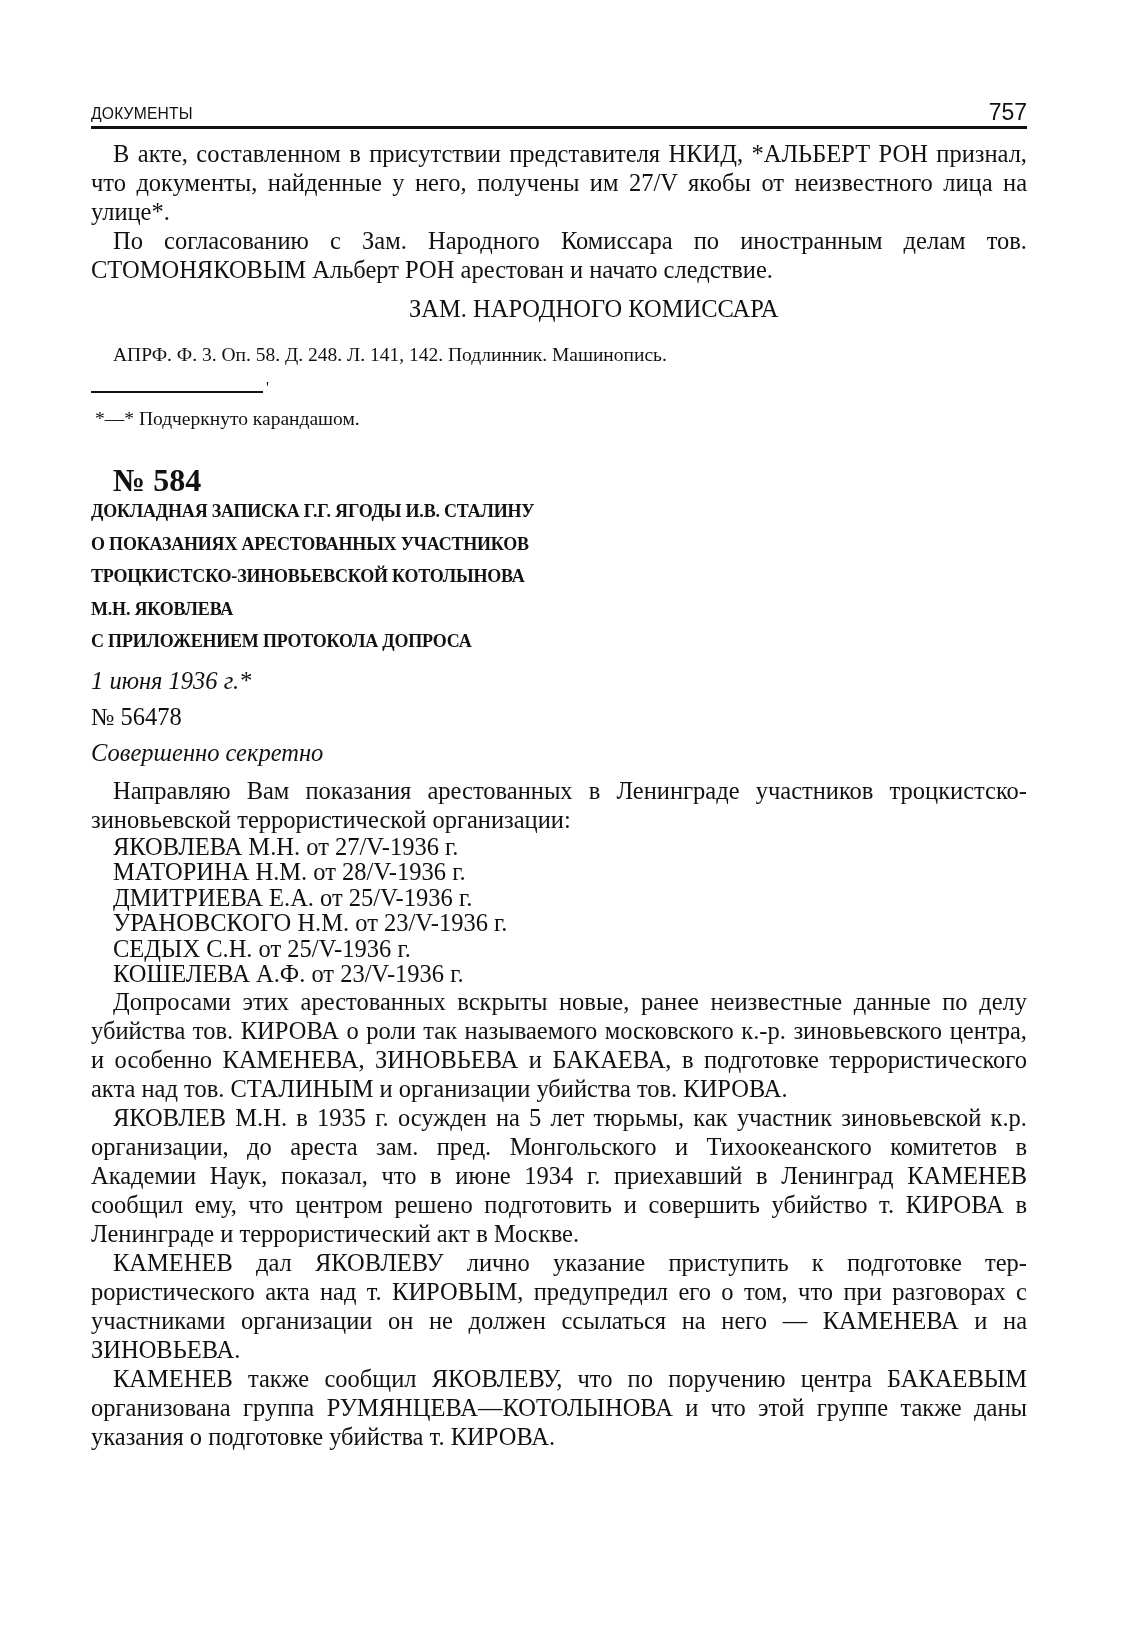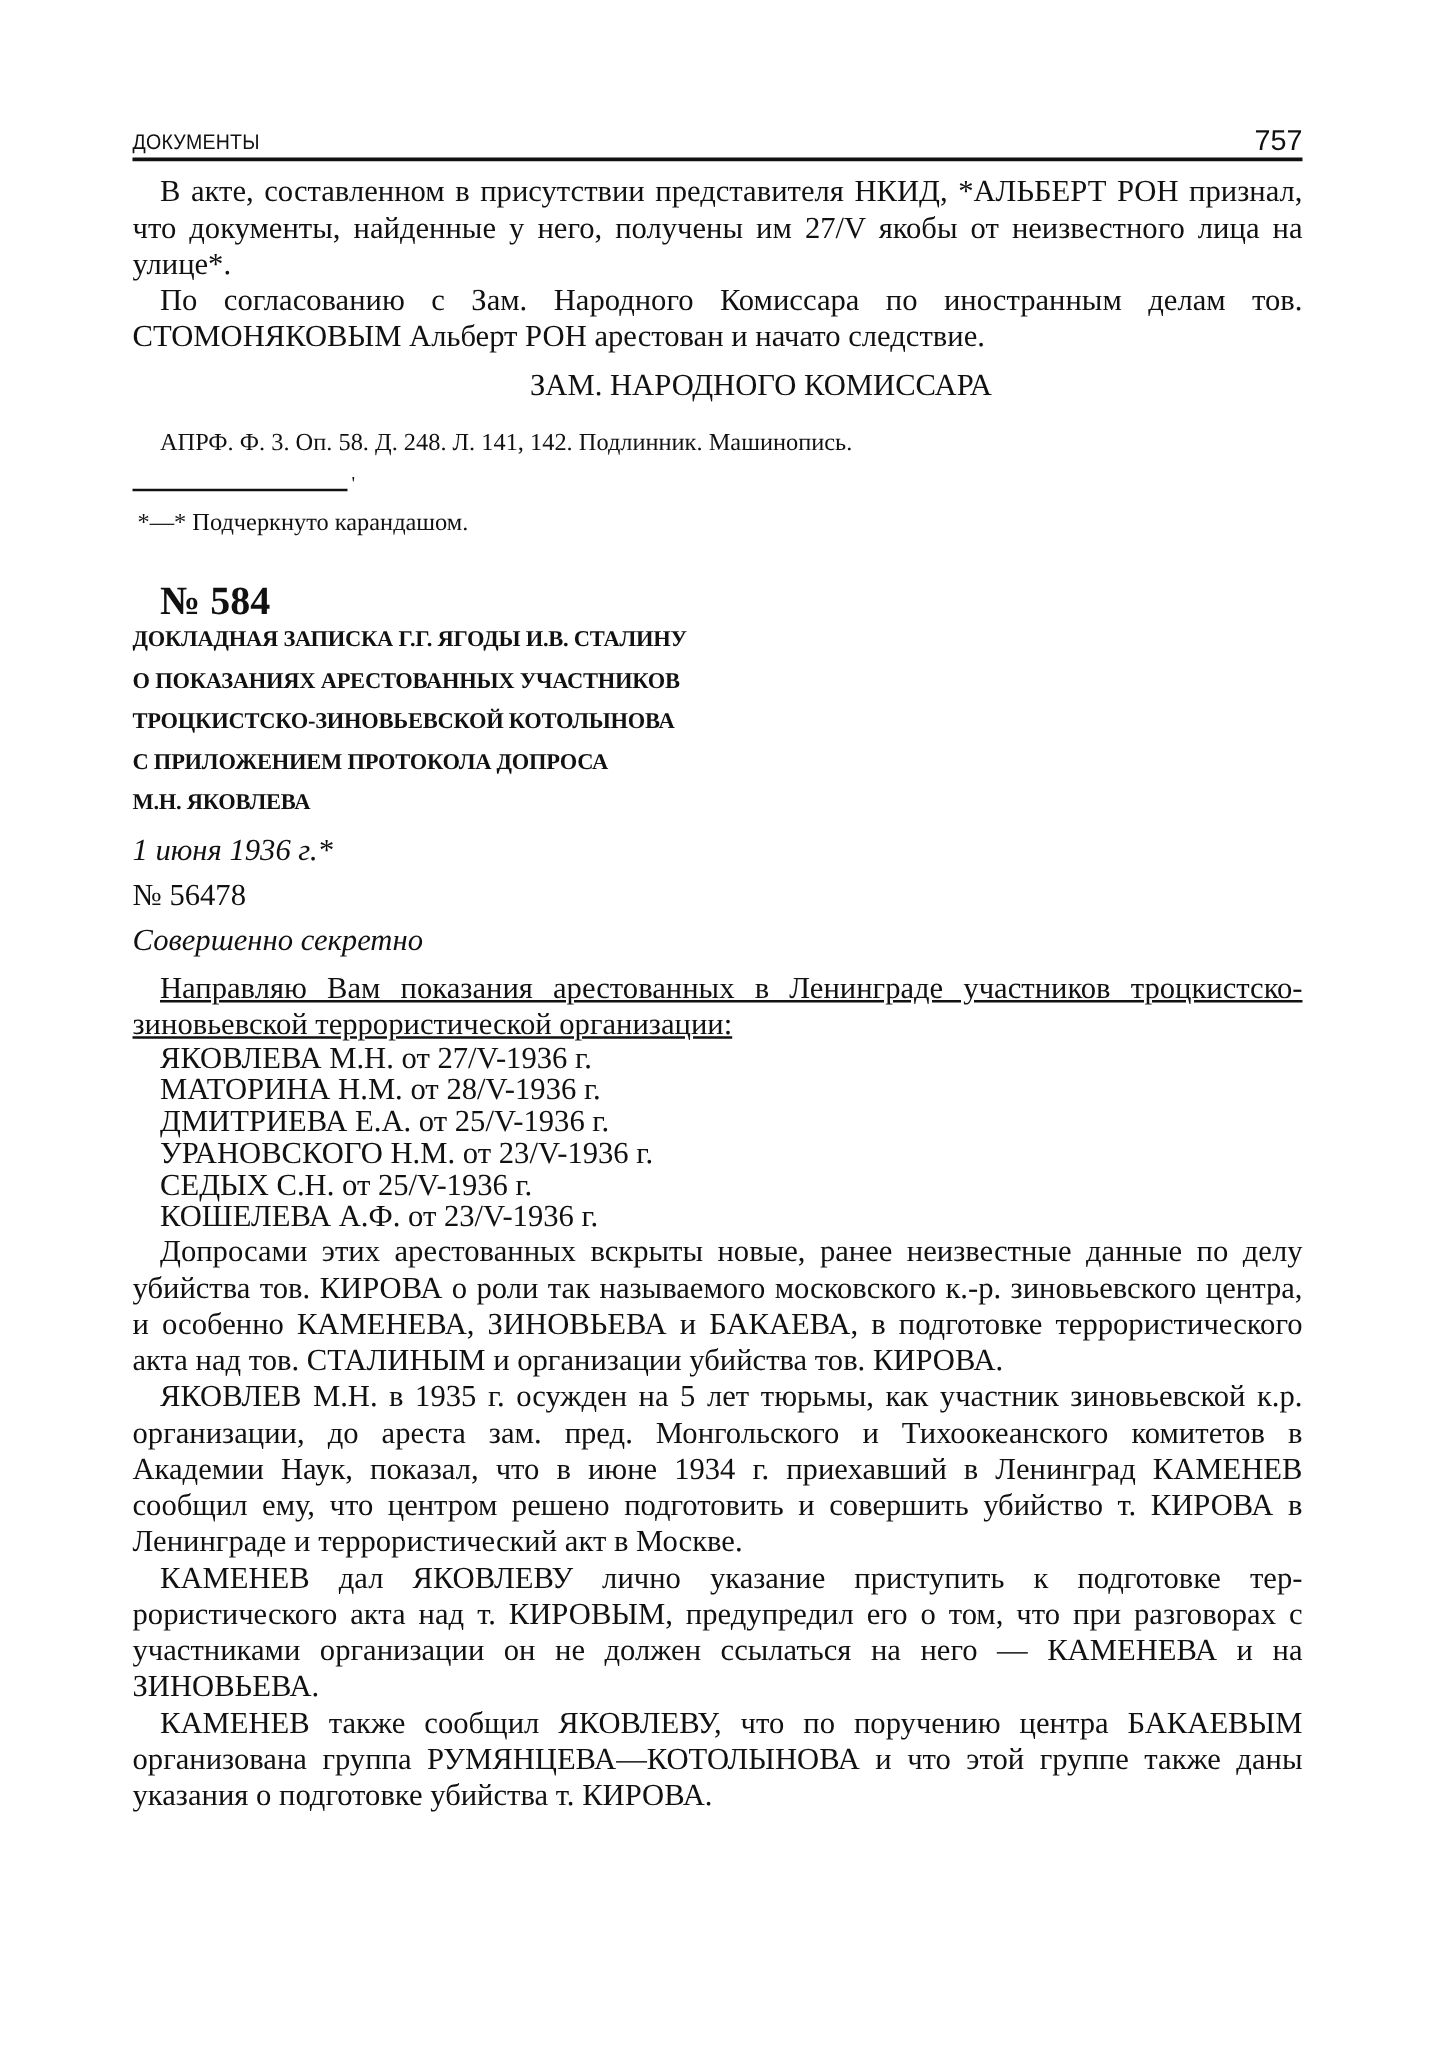--- a/index.html
+++ b/index.html
@@ -10,21 +10,21 @@
     body {
       width: 1146px;
       height: 1650px;
       position: relative;
       color: #111111;
       font-family: "Liberation Serif", "DejaVu Serif", serif;
       overflow: hidden;
     }
     .page {
       position: absolute;
-      left: 106px;
+      left: 91px;
       top: 94px;
       width: 936px;
     }
     .running-head {
       display: flex;
       justify-content: space-between;
       align-items: flex-end;
       height: 30px;
       border-bottom: 3px solid #111;
       padding-bottom: 2px;
@@ -107,21 +107,21 @@
       margin-top: 6px;
       font-size: 24.5px;
       line-height: 30px;
     }
     .classification {
       margin-top: 6px;
       font-size: 24.5px;
       font-style: italic;
       line-height: 30px;
     }
-    .intro { margin-top: 8px; text-decoration: underline; }
+    .intro { margin-top: 8px; }
     .witness-list {
       list-style: none;
       margin: 0;
       padding: 0 0 0 22px;
       font-size: 24.5px;
       line-height: 25.5px;
     }
     .witness-list li { margin: 0; }
   </style>
 </head>
@@ -146,22 +146,22 @@
   <div class="archive-ref">АПРФ. Ф. 3. Оп. 58. Д. 248. Л. 141, 142. Подлинник. Машинопись.</div>
 
   <div class="footnote-rule"></div>
   <div class="footnote">*—* Подчеркнуто карандашом.</div>
 
   <div class="doc-number">№ 584</div>
   <div>
     <p class="doc-title">ДОКЛАДНАЯ ЗАПИСКА Г.Г. ЯГОДЫ И.В. СТАЛИНУ</p>
     <p class="doc-title">О ПОКАЗАНИЯХ АРЕСТОВАННЫХ УЧАСТНИКОВ</p>
     <p class="doc-title">ТРОЦКИСТСКО-ЗИНОВЬЕВСКОЙ КОТОЛЫНОВА</p>
+    <p class="doc-title">М.Н. ЯКОВЛЕВА</p>
     <p class="doc-title">С ПРИЛОЖЕНИЕМ ПРОТОКОЛА ДОПРОСА</p>
-    <p class="doc-title">М.Н. ЯКОВЛЕВА</p>
   </div>
 
   <div class="doc-date">1 июня 1936 г.*</div>
   <div class="reg-number">№ 56478</div>
   <div class="classification">Совершенно секретно</div>
 
   <p class="body-text indent intro">Направляю Вам показания арестованных в Ленинграде участников троц­кистско-зиновьевской террористической организации:</p>
 
   <ul class="witness-list">
     <li>ЯКОВЛЕВА М.Н. от 27/V-1936 г.</li>

